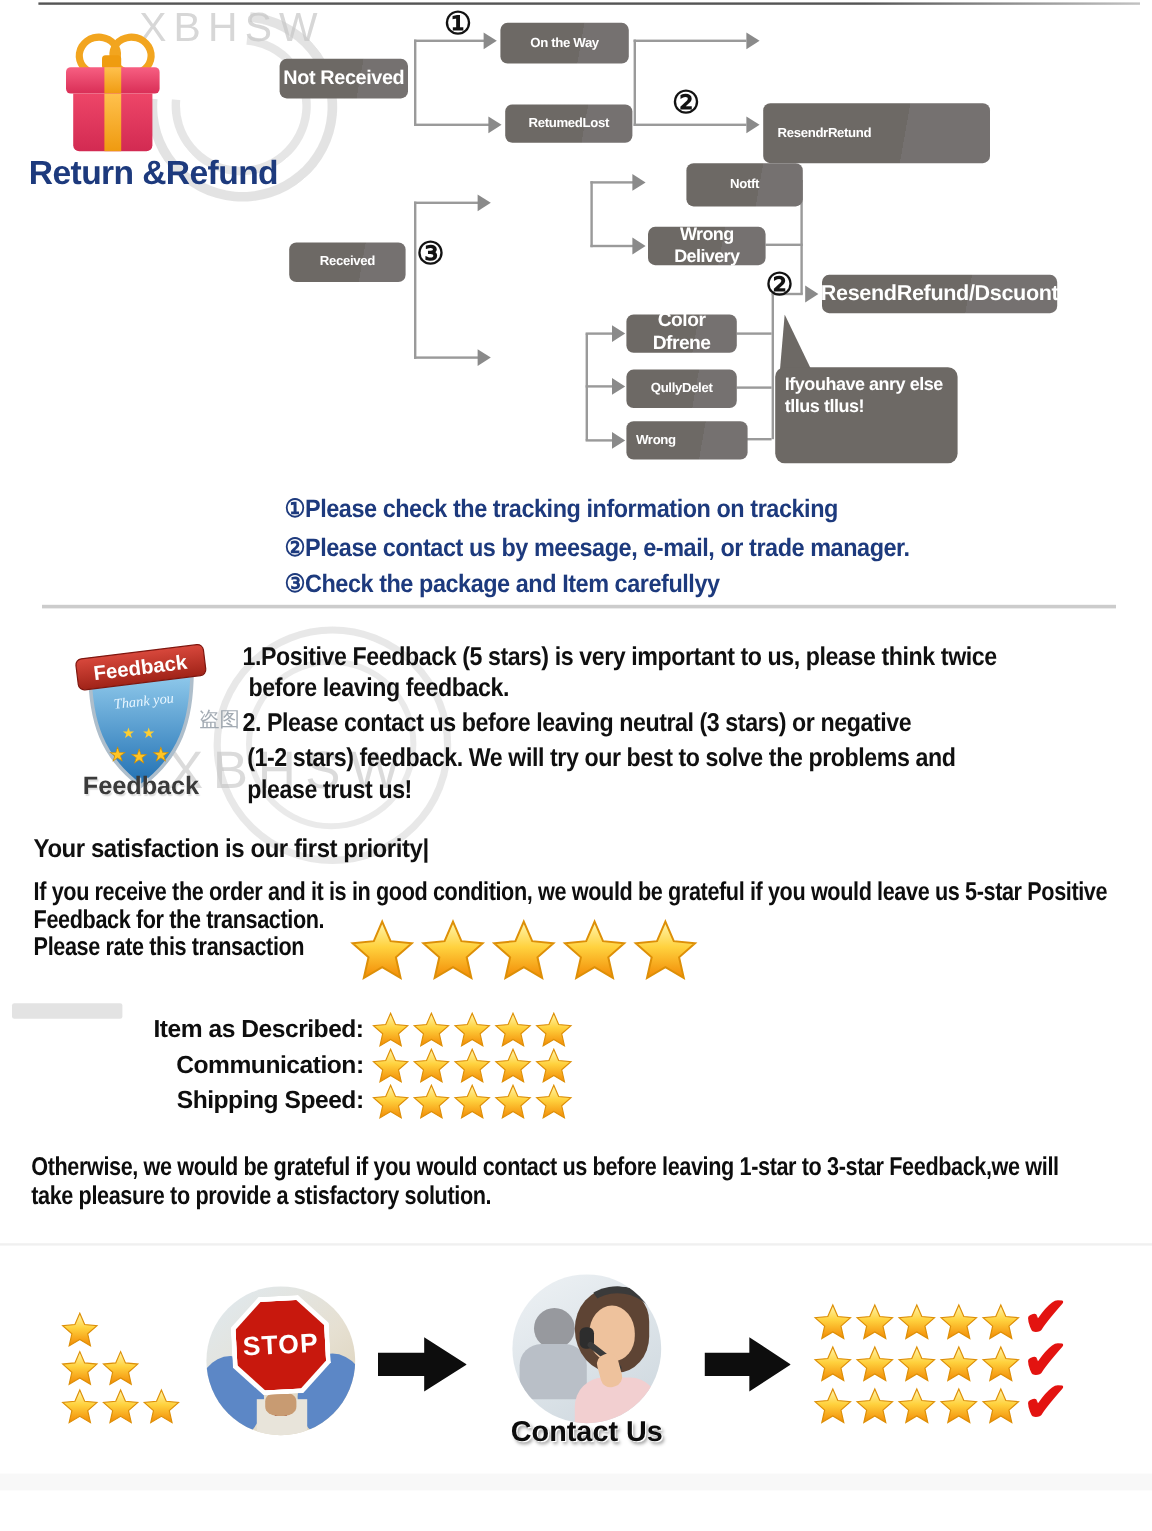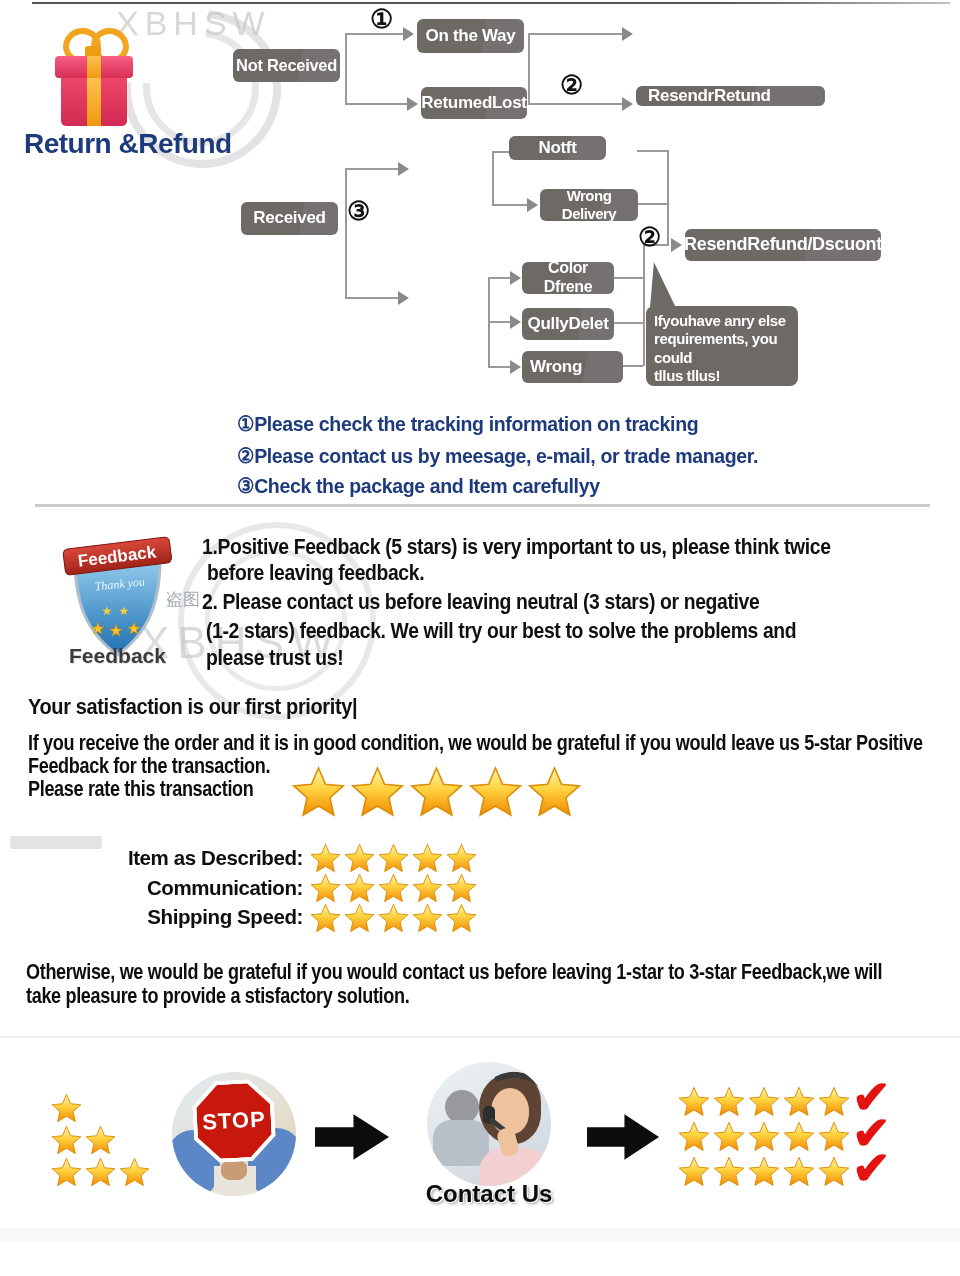--- a/index.html
+++ b/index.html
@@ -2,21 +2,21 @@
 <html><head>
 <meta charset="utf-8">
 <style>
   html,body{margin:0;padding:0;background:#fff}
   .page{position:relative;width:960px;height:1276px;background:#ffffff;overflow:hidden;
         font-family:"Liberation Sans",sans-serif;color:#111}
   .abs{position:absolute}
   
   .fbox{position:absolute;background:linear-gradient(100deg,#6d6965 62%,#757170 62%);color:#fff;
         font-weight:bold;border-radius:6px;display:flex;align-items:center;justify-content:center;
-        text-align:center;font-size:17px;line-height:1.18;letter-spacing:-0.3px}
+        text-align:center;font-size:11px;line-height:1.18;letter-spacing:-0.3px}
   .fbox.la{justify-content:flex-start;text-align:left;padding-left:8px}
   .line{position:absolute;background:#9a9a9a}
   .ah{position:absolute;width:0;height:0;border-top:7px solid transparent;
       border-bottom:7px solid transparent;border-left:11px solid #8a8a8a}
   .cnum{position:absolute;font-size:26px;color:#121212;font-weight:600;line-height:1}
   .note{position:absolute;font-size:21px;font-weight:bold;color:#1d3a7d;letter-spacing:-0.4px;
         transform:scaleX(.93);transform-origin:left top;white-space:nowrap}
   .fbl{position:absolute;font-size:21.5px;font-weight:600;color:#101010;letter-spacing:-0.4px;
        transform:scaleX(.9);transform-origin:left top;white-space:nowrap}
   .cond{position:absolute;font-size:21.5px;font-weight:600;color:#0d0d0d;letter-spacing:-0.4px;
@@ -119,33 +119,32 @@
   <div class="ah" style="left:510px;top:360px"></div>
 
   <div class="cnum" style="left:370px;top:6px">①</div>
   <div class="cnum" style="left:560px;top:72px">②</div>
   <div class="cnum" style="left:347px;top:198px">③</div>
   <div class="cnum" style="left:638px;top:224px">②</div>
 
   <div class="fbox" style="left:233px;top:49px;width:107px;height:33px;font-size:16.5px">Not Received</div>
   <div class="fbox" style="left:417px;top:19px;width:107px;height:34px">On the Way</div>
   <div class="fbox" style="left:421px;top:87px;width:106px;height:32px">RetumedLost</div>
-  <div class="fbox la" style="left:636px;top:86px;width:177px;height:20px;padding-left:12px">ResendrRetund</div>
+  <div class="fbox la" style="left:636px;top:86px;width:177px;height:50px;padding-left:12px">ResendrRetund</div>
   <div class="fbox" style="left:241px;top:202px;width:97px;height:33px">Received</div>
-  <div class="fbox" style="left:509px;top:136px;width:97px;height:24px">Notft</div>
+  <div class="fbox" style="left:572px;top:136px;width:97px;height:36px">Notft</div>
   <div class="fbox" style="left:540px;top:189px;width:98px;height:32px;font-size:15px;letter-spacing:-0.5px">Wrong Delivery</div>
   <div class="fbox" style="left:685px;top:229px;width:196px;height:32px;font-size:18px">ResendRefund/Dscuont</div>
   <div class="fbox" style="left:522px;top:262px;width:92px;height:32px;font-size:16px;letter-spacing:-0.4px">Color Dfrene</div>
   <div class="fbox" style="left:522px;top:308px;width:92px;height:32px">QullyDelet</div>
   <div class="fbox la" style="left:522px;top:351px;width:93px;height:32px">Wrong</div>
 
   <div class="abs" style="left:650px;top:262px;width:26px;height:46px;background:#6d6965;clip-path:polygon(15% 0,100% 100%,0 100%)"></div>
   <div class="abs" style="left:646px;top:306px;width:152px;height:80px;background:#6d6965;border-radius:8px;color:#fff;font-weight:bold;font-size:15px;letter-spacing:-0.4px;line-height:1.22;padding:6px 4px 0 8px;box-sizing:border-box">
     <div>Ifyouhave anry else</div>
-    <div>requirements, you could</div>
     <div>tllus tllus!</div>
   </div>
 
   <div class="note" style="left:237px;top:412px">①Please check the tracking information on tracking</div>
   <div class="note" style="left:237px;top:444px">②Please contact us by meesage, e-mail, or trade manager.</div>
   <div class="note" style="left:237px;top:474px">③Check the package and Item carefullyy</div>
 
   <div class="abs" style="left:35px;top:504px;width:895px;height:3px;background:#cccccc"></div>
 
   <div class="ring" style="left:178px;top:522px;width:186px;height:186px;border:6px solid rgba(200,200,200,.42)"></div>

